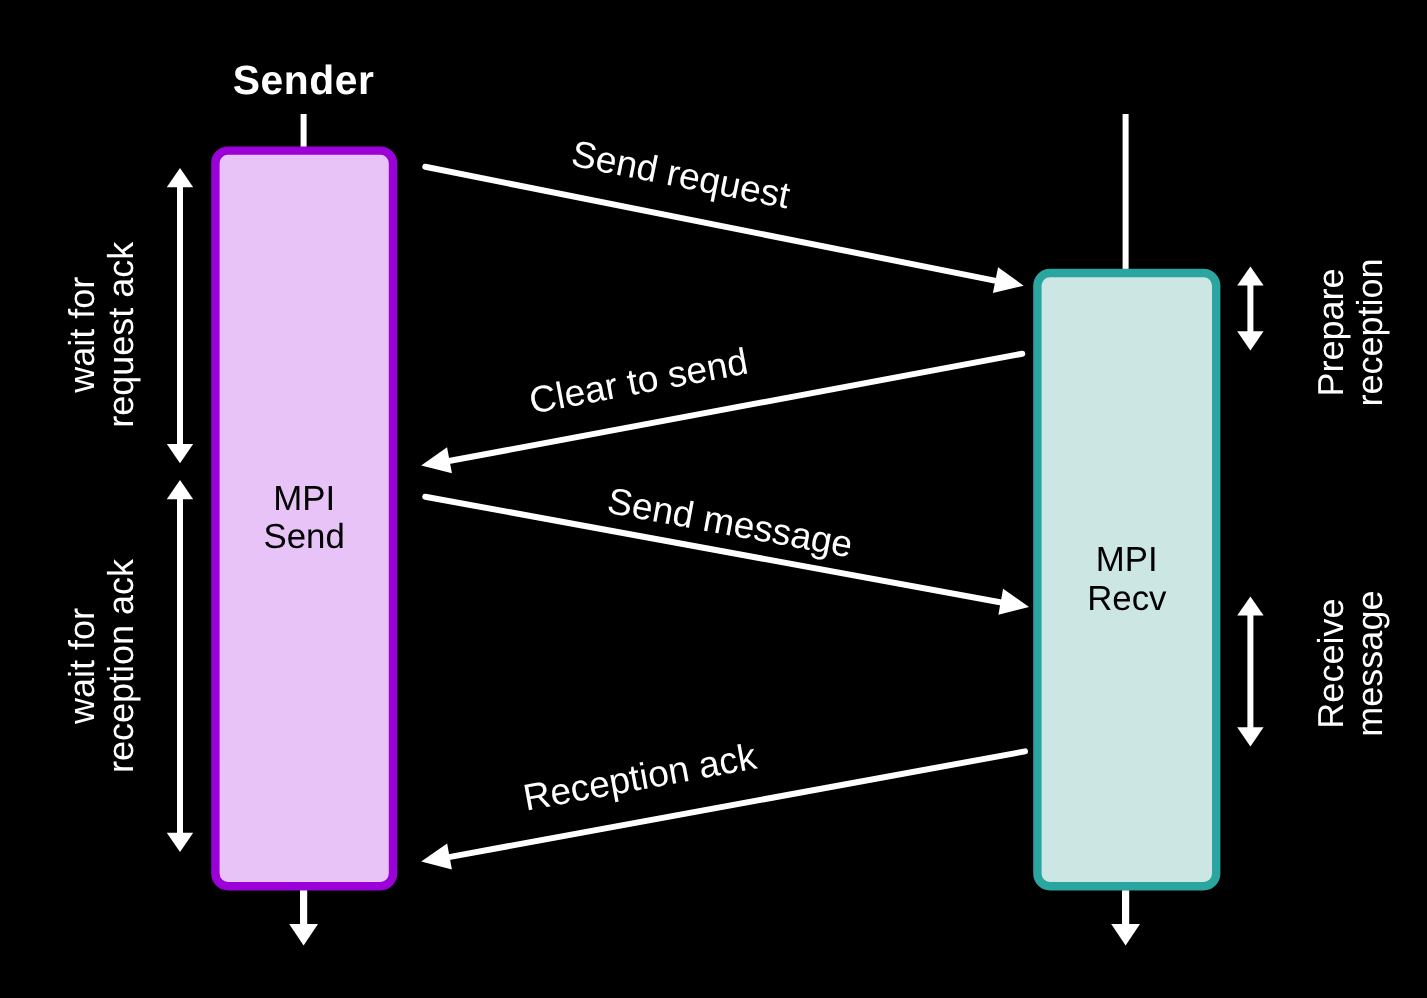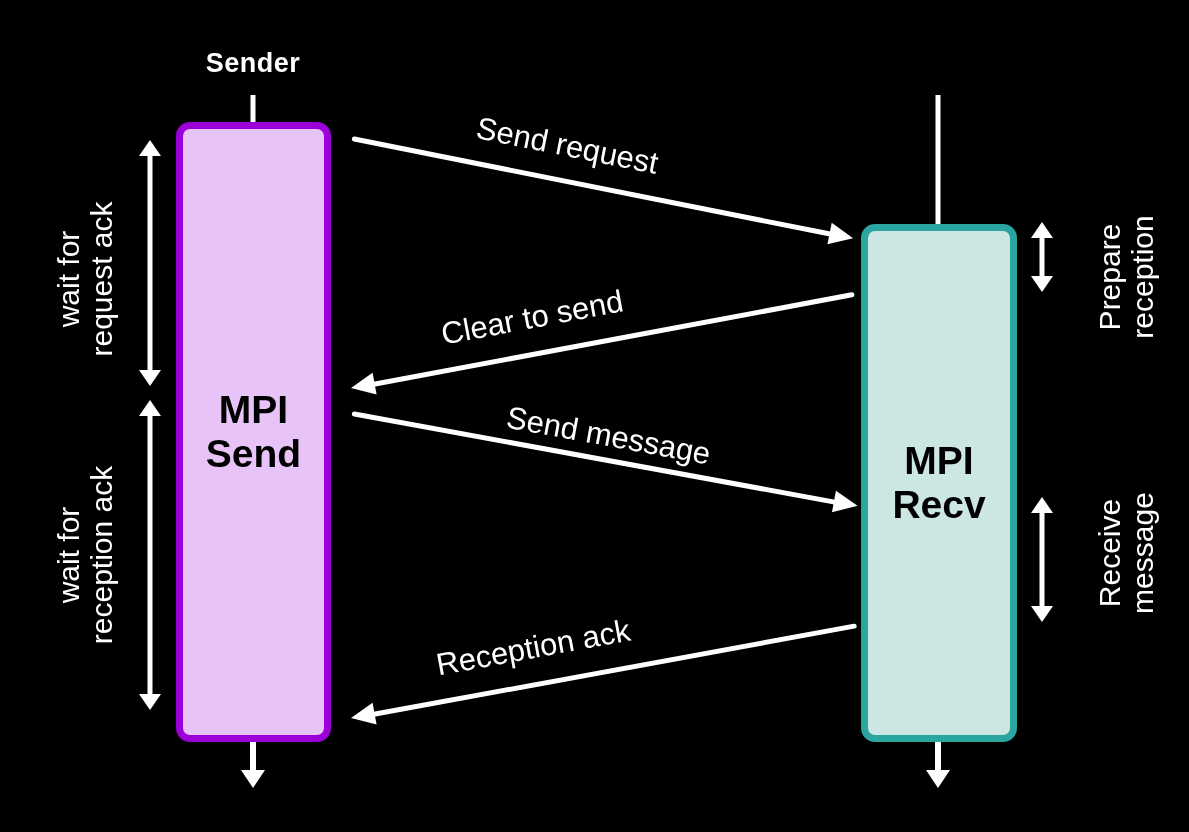--- a/index.html
+++ b/index.html
@@ -14,21 +14,21 @@
     background: #000000;
     overflow: hidden;
     font-family: "Liberation Sans", sans-serif;
   }
 
   
   .actor-title {
     position: absolute;
     color: #ffffff;
     font-weight: bold;
-    font-size: 27px;
+    font-size: 34px;
     letter-spacing: 0.5px;
     text-align: center;
     white-space: nowrap;
     transform: translateX(-50%);
   }
 
   
   .stem {
     position: absolute;
     width: 5px;
@@ -40,22 +40,22 @@
   .actor-box {
     position: absolute;
     box-sizing: border-box;
     border-radius: 14px;
     display: flex;
     align-items: center;
     justify-content: center;
   }
   .actor-box-label {
     color: #000000;
-    font-weight: bold;
-    font-size: 39px;
+    font-weight: normal;
+    font-size: 29px;
     line-height: 1.12;
     text-align: center;
     white-space: pre-line;
   }
 
   
   .msg-arrow {
     position: absolute;
     height: 0;
     transform-origin: 0 50%;

